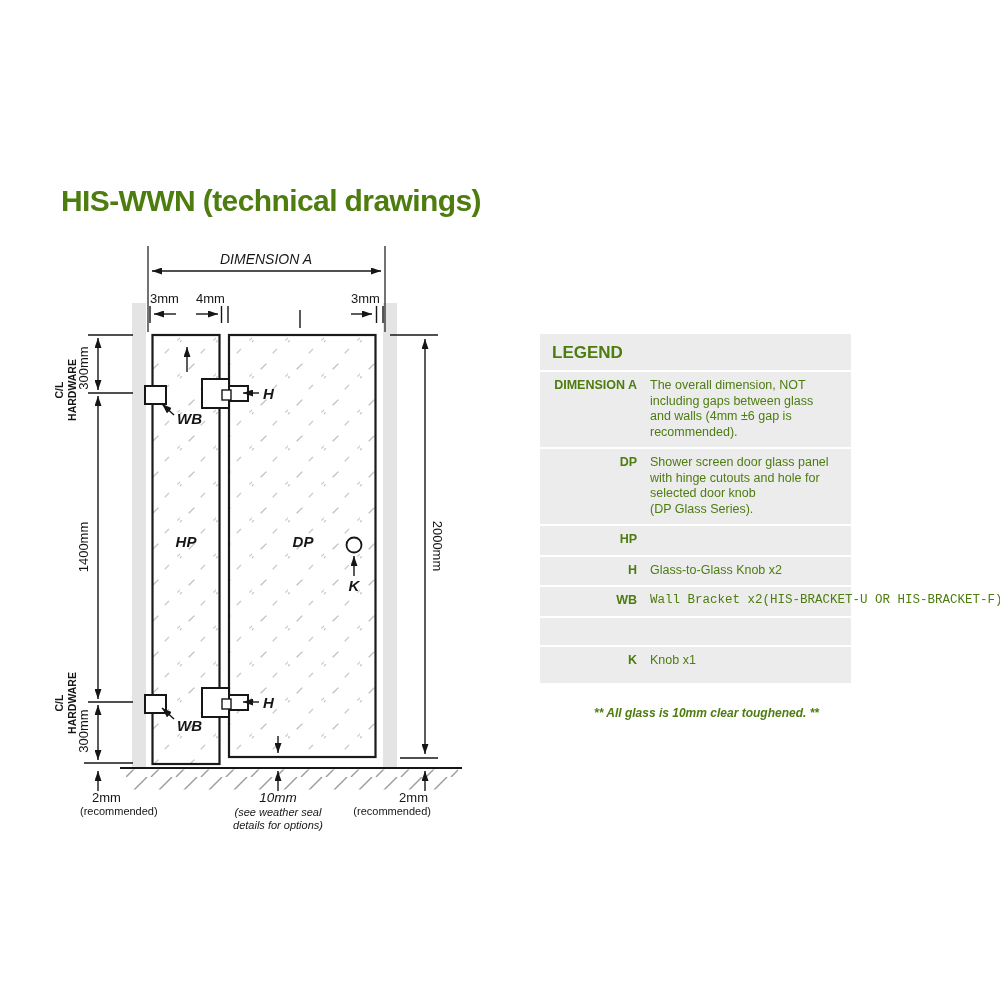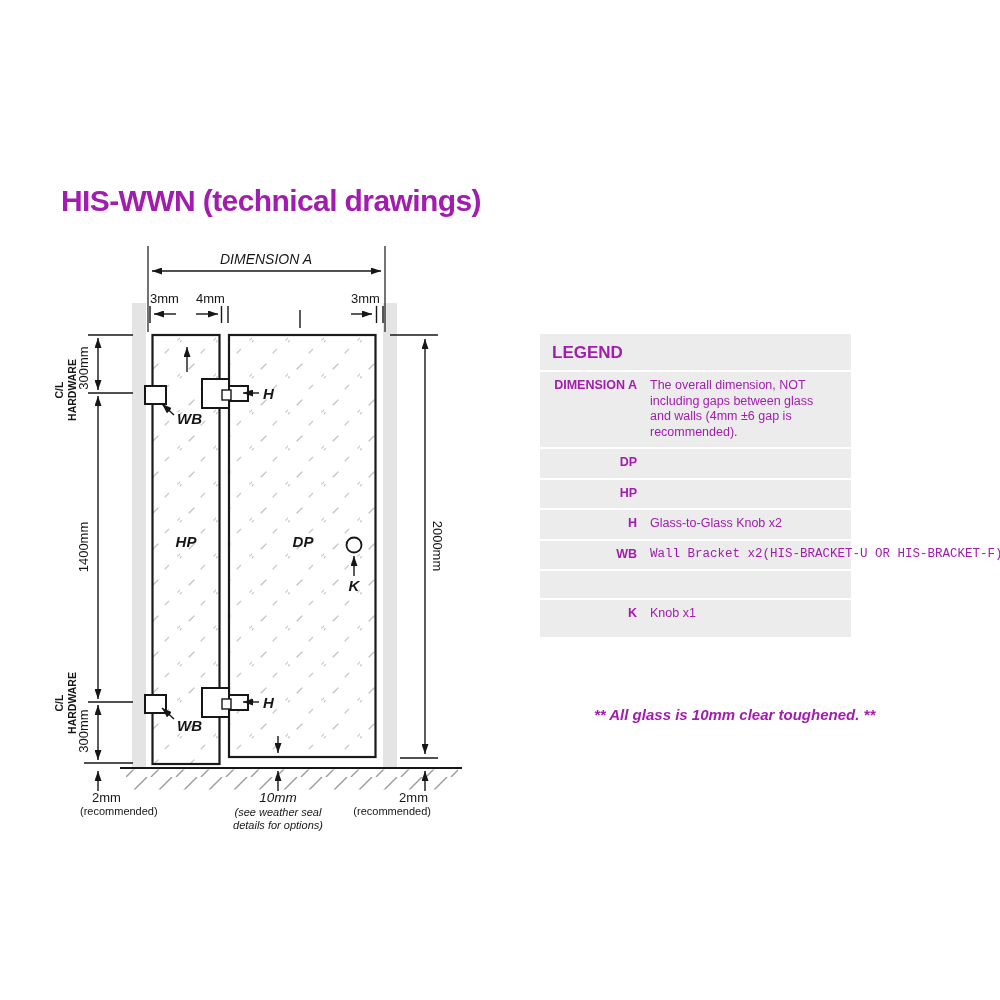--- a/index.html
+++ b/index.html
@@ -1,17 +1,17 @@
 <!DOCTYPE html>
 <html><head>
 <meta charset="utf-8">
 <style>
   html,body{margin:0;padding:0;background:#fff;}
   .canvas{position:relative;width:1000px;height:1000px;background:#fff;overflow:hidden;
-          font-family:"Liberation Sans",sans-serif;color:#a21caf;}
+          font-family:"Liberation Sans",sans-serif;color:#4d7c0f;}
   .page-title{position:absolute;left:61px;top:184px;font-size:30px;font-weight:bold;
               letter-spacing:-0.6px;white-space:nowrap;}
   svg text{font-family:"Liberation Sans",sans-serif;fill:#161616;}
   .dim-line{stroke:#161616;stroke-width:1.4;fill:none;}
   .tick{stroke:#161616;stroke-width:1.4;}
   .thin{stroke:#161616;stroke-width:1.2;}
   .part{fill:#fff;stroke:#161616;stroke-width:2;}
   .lbl{font-size:13px;}
   .lbl-sm{font-size:11px;}
   .lbl-it{font-size:13.5px;font-style:italic;}
@@ -23,21 +23,21 @@
   .legend{position:absolute;left:540px;top:334px;width:311px;background:#ececec;
           padding-bottom:8px;}
   .lg-header{font-size:17px;font-weight:bold;padding:9px 0 7px 12px;}
   .lg-row{display:flex;border-top:2px solid #fff;padding:6px 0 7px 0;}
   .lg-row.empty{min-height:14px;}
   .lg-term{flex:none;width:97px;text-align:right;font-weight:bold;font-size:12.5px;
            line-height:15.5px;}
   .lg-def{margin-left:13px;width:196px;font-size:12.5px;line-height:15.5px;
           white-space:pre-line;}
   .lg-def.nowrap{white-space:nowrap;width:auto;overflow:visible;font-family:Liberation Mono, monospace;}
-  .lg-footnote{position:absolute;left:594px;top:706px;font-size:15px;font-style:italic;
+  .lg-footnote{position:absolute;left:594px;top:706px;font-size:12px;font-style:italic;
                font-weight:bold;white-space:nowrap;}
 </style>
 </head>
 <body>
 
 <div class="canvas">
 
   <div class="page-title">HIS-WWN (technical drawings)</div>
 
   <svg width="1000" height="1000" style="position:absolute;left:0;top:0;">
@@ -178,20 +178,24 @@
 
     <div class="lg-row">
       <div class="lg-term">DIMENSION A</div>
       <div class="lg-def">The overall dimension, NOT
 including gaps between glass
 and walls (4mm ±6 gap is
 recommended).</div>
     </div>
     <div class="lg-row">
       <div class="lg-term">DP</div>
+      <div class="lg-def">Shower screen door glass panel
+with hinge cutouts and hole for
+selected door knob
+(DP Glass Series).</div>
     </div>
     <div class="lg-row">
       <div class="lg-term">HP</div>
     </div>
     <div class="lg-row">
       <div class="lg-term">H</div>
       <div class="lg-def">Glass-to-Glass Knob x2</div>
     </div>
     <div class="lg-row">
       <div class="lg-term">WB</div>

